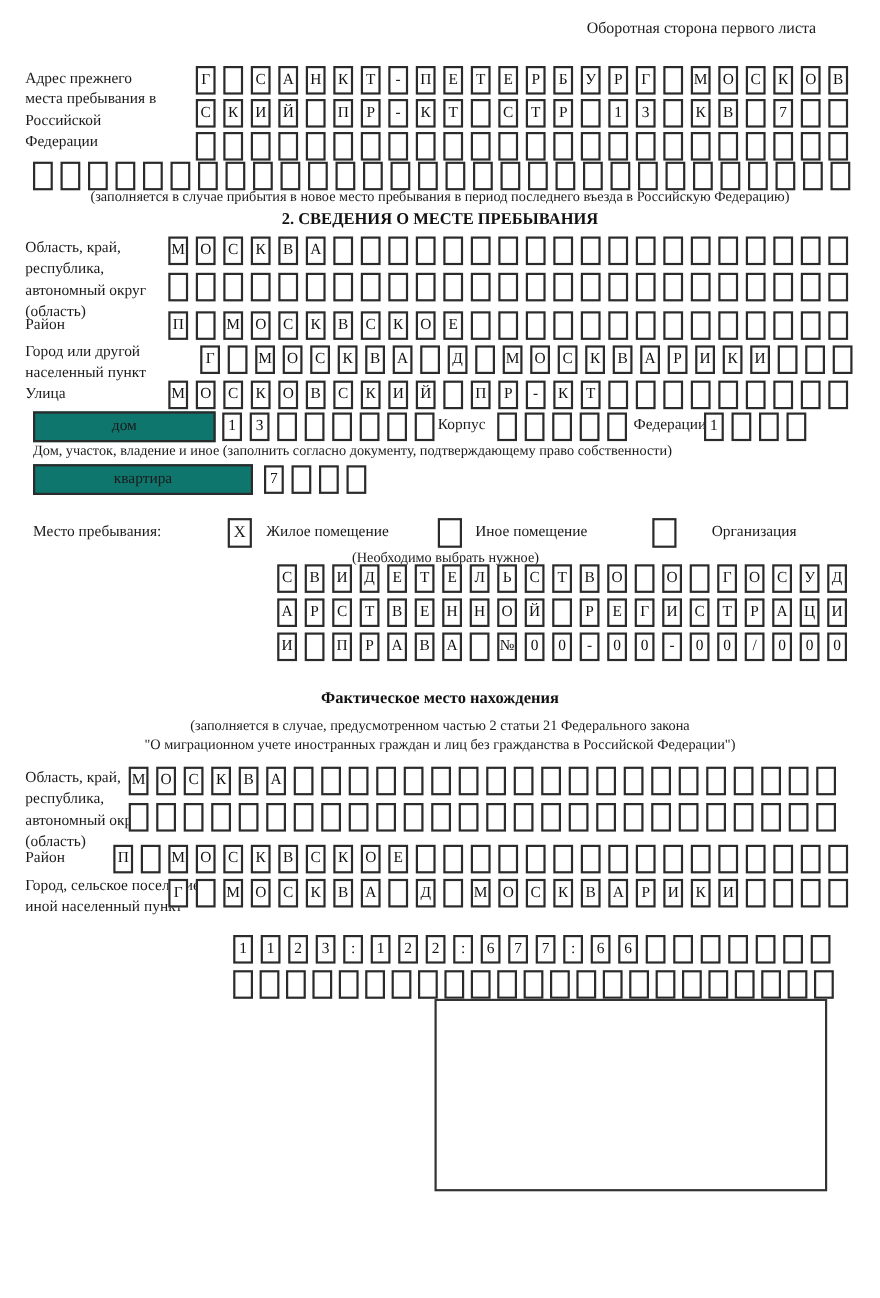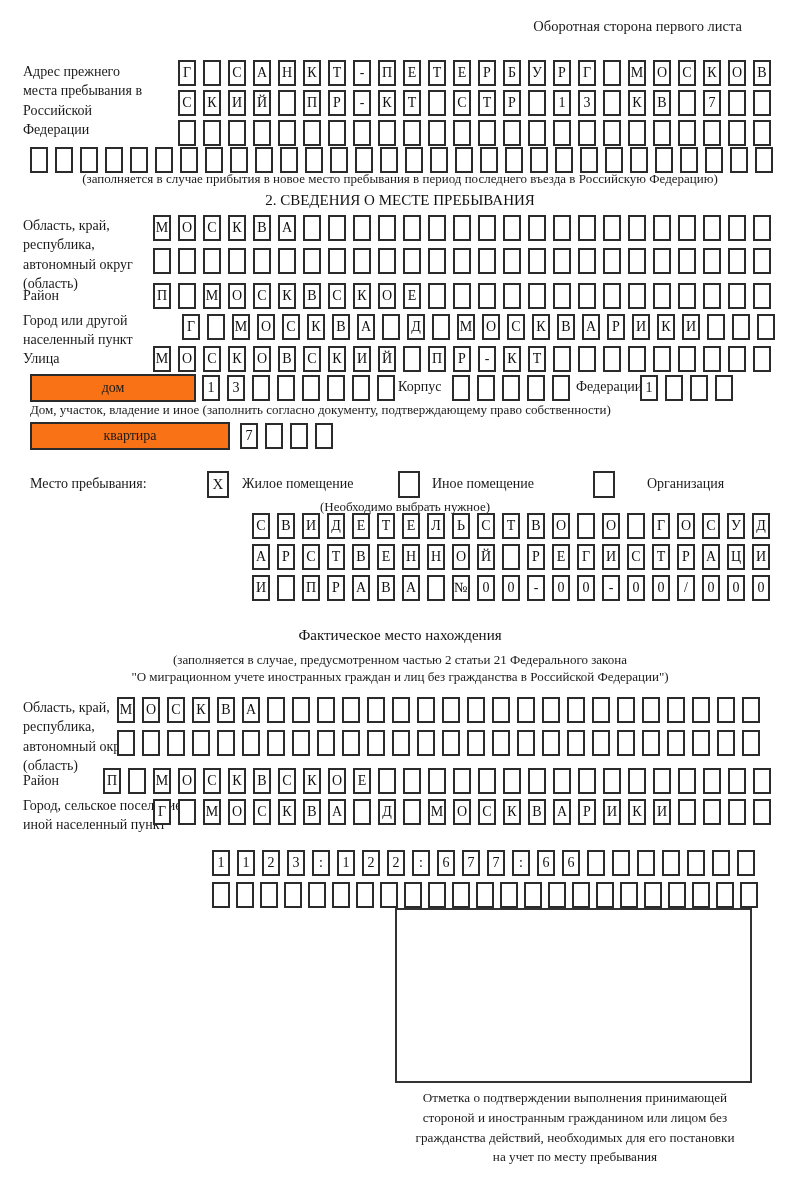--- a/index.html
+++ b/index.html
@@ -4,31 +4,31 @@
 <style>
   html,body{margin:0;padding:0;background:#fff;}
   .page{
     position:relative;width:800px;height:1180px;background:#ffffff;
     font-family:"Liberation Serif","DejaVu Serif",serif;color:#1a1a1a;overflow:hidden;
   }
   .abs{position:absolute;}
   .lbl{position:absolute;font-size:14px;line-height:1.38;color:#1a1a1a;}
   .cap{position:absolute;font-size:13px;line-height:1.3;color:#1a1a1a;}
   .center{left:0;width:800px;text-align:center;}
-  .title{position:absolute;left:0;width:800px;text-align:center;font-weight:normal;font-size:15px;color:#111;}
+  .title{position:absolute;left:0;width:800px;text-align:center;font-weight:bold;font-size:15px;color:#111;}
   .cellrow{position:absolute;display:flex;gap:7px;}
   .cellrow.gap6{gap:6px;}
   .cell{
     box-sizing:border-box;flex:0 0 auto;width:18px;height:26px;border:2px solid #2b2b2b;
     background:#fff;display:flex;align-items:center;justify-content:center;
     font-size:14px;line-height:1;color:#111;
   }
   .bigfield{
     position:absolute;box-sizing:border-box;border:2px solid #2b2b2b;height:28px;
-    display:flex;align-items:center;justify-content:center;font-size:14px;background:#f97316;
+    display:flex;align-items:center;justify-content:center;font-size:14px;background:#0f766e;
   }
   .checkbox{
     position:absolute;box-sizing:border-box;width:22px;height:27px;border:2px solid #2b2b2b;
     display:flex;align-items:center;justify-content:center;font-size:15px;background:#fff;
   }
   .inline-lbl{position:absolute;font-size:14px;color:#1a1a1a;}
   .stampbox{position:absolute;box-sizing:border-box;border:2px solid #333;background:#fff;}
   .stampcap{position:absolute;text-align:center;font-size:13.2px;line-height:1.5;color:#1a1a1a;}
 </style>
 </head>
@@ -576,20 +576,14 @@
       <div class="cell"></div>
       <div class="cell"></div>
       <div class="cell"></div>
       <div class="cell"></div>
       <div class="cell"></div>
       <div class="cell"></div>
       <div class="cell"></div>
     </div>
 
   <div class="stampbox" style="left:395px;top:908px;width:357px;height:175px"></div>
-  <div class="stampcap" style="left:385px;top:1088px;width:380px">
-    <div>Отметка о подтверждении выполнения принимающей</div>
-    <div>стороной и иностранным гражданином или лицом без</div>
-    <div>гражданства действий, необходимых для его постановки</div>
-    <div>на учет по месту пребывания</div>
-  </div>
 
 </div>
 
 </body></html>

